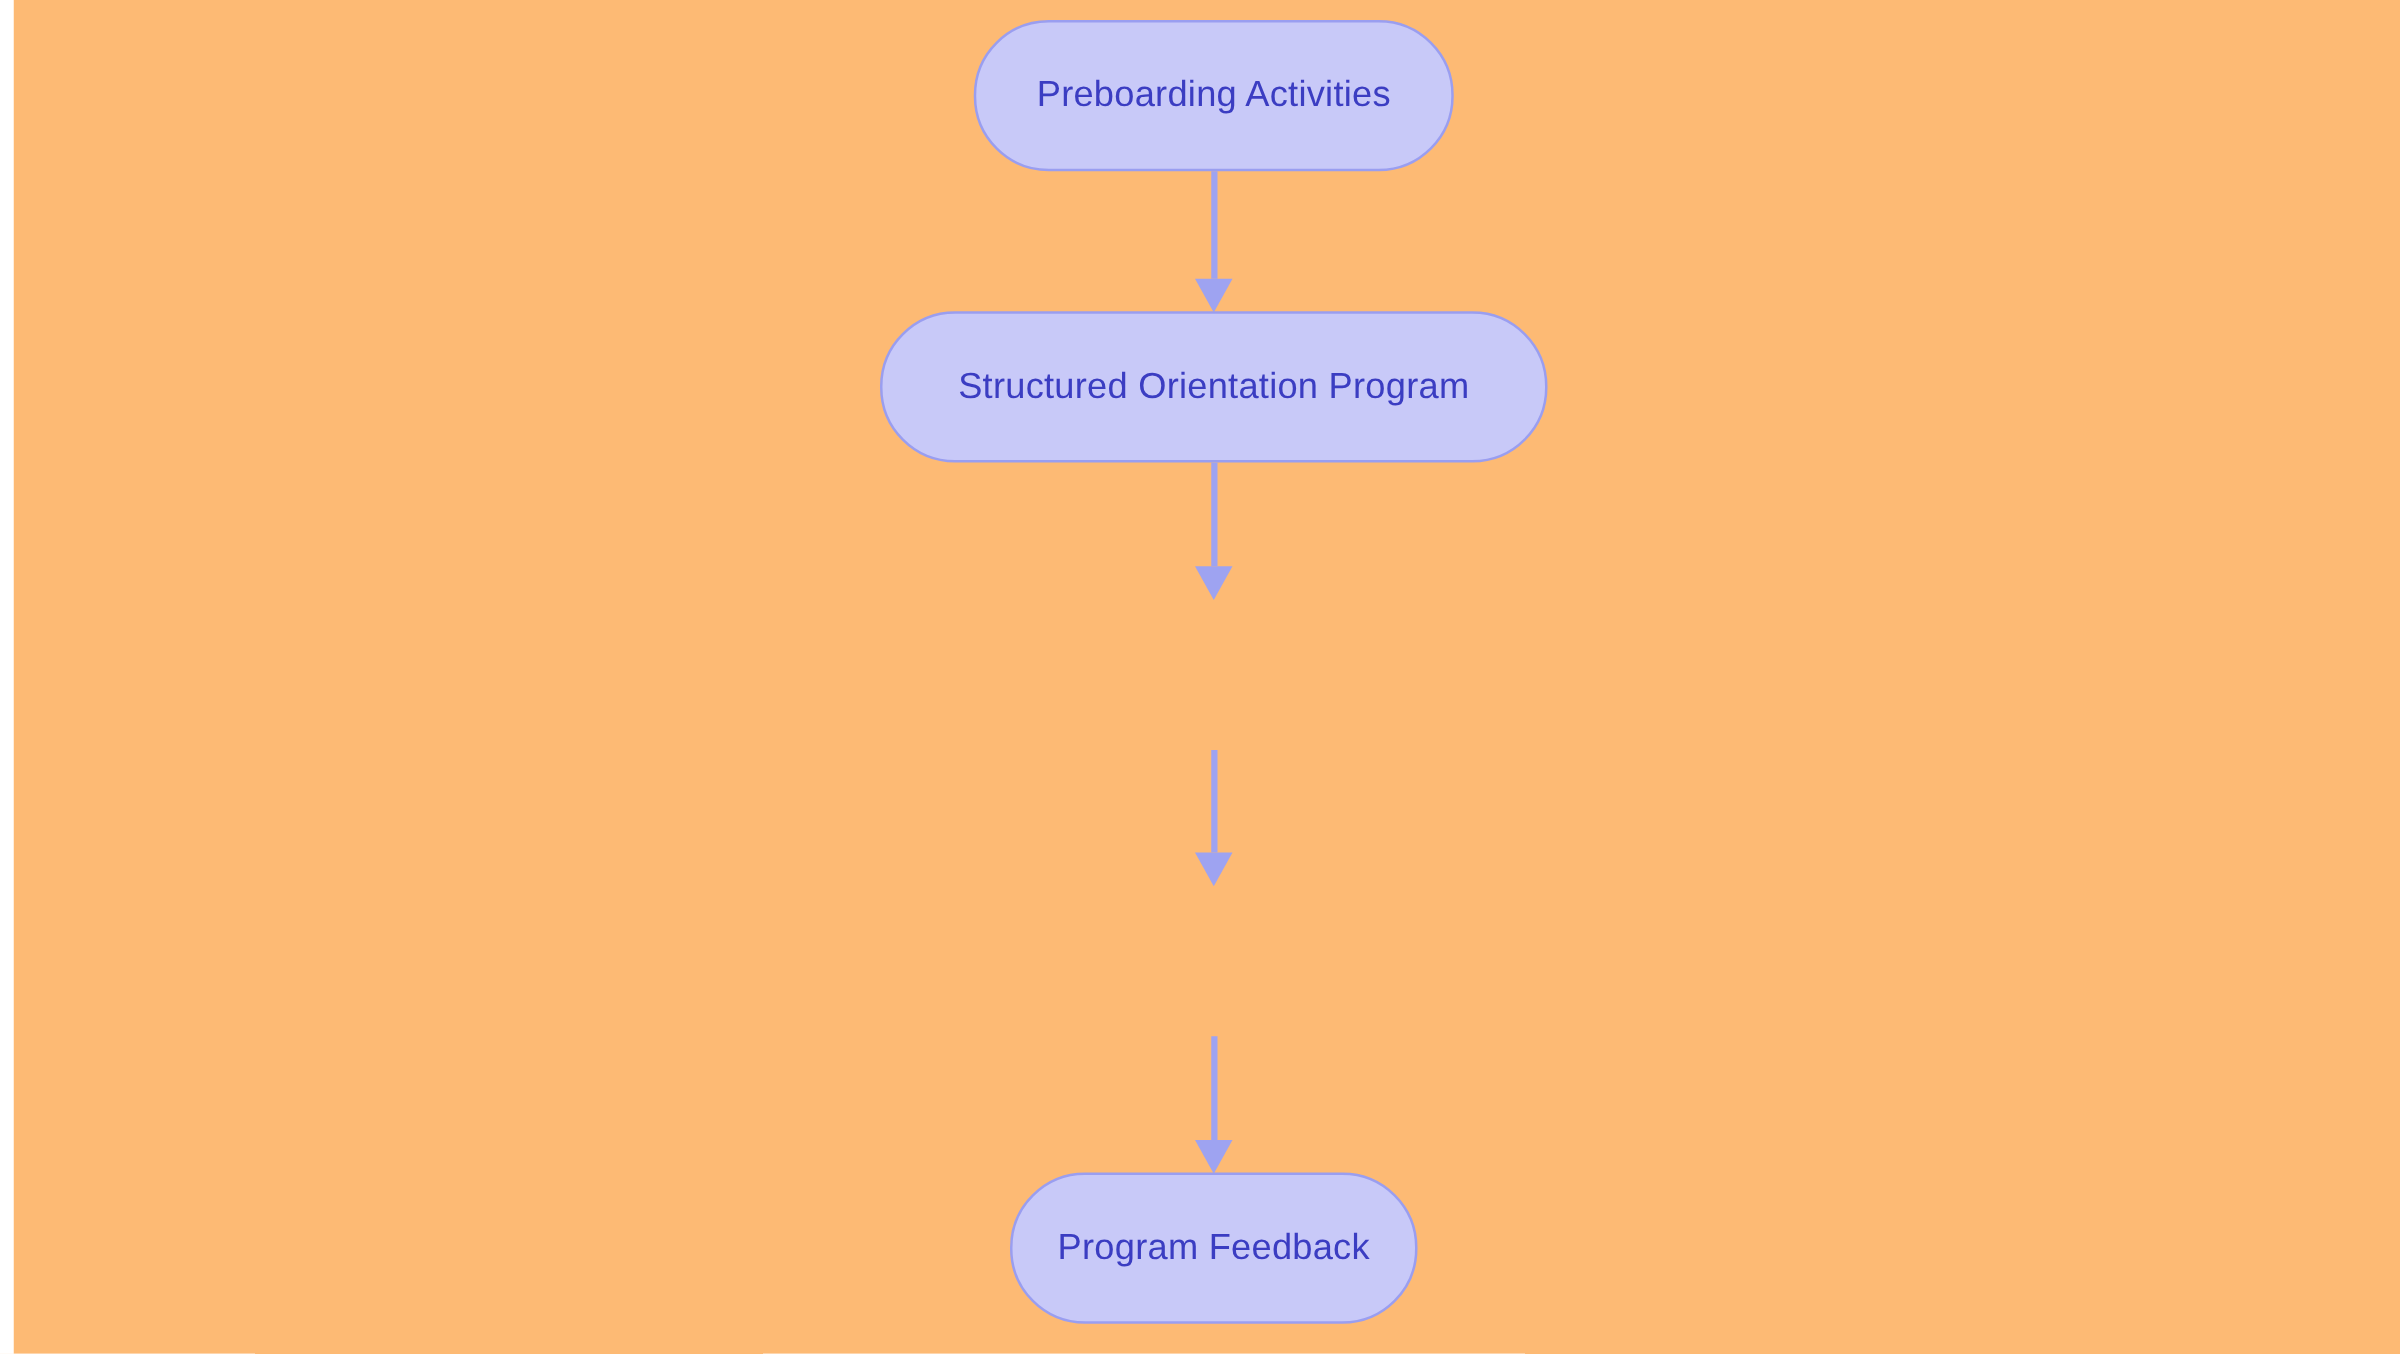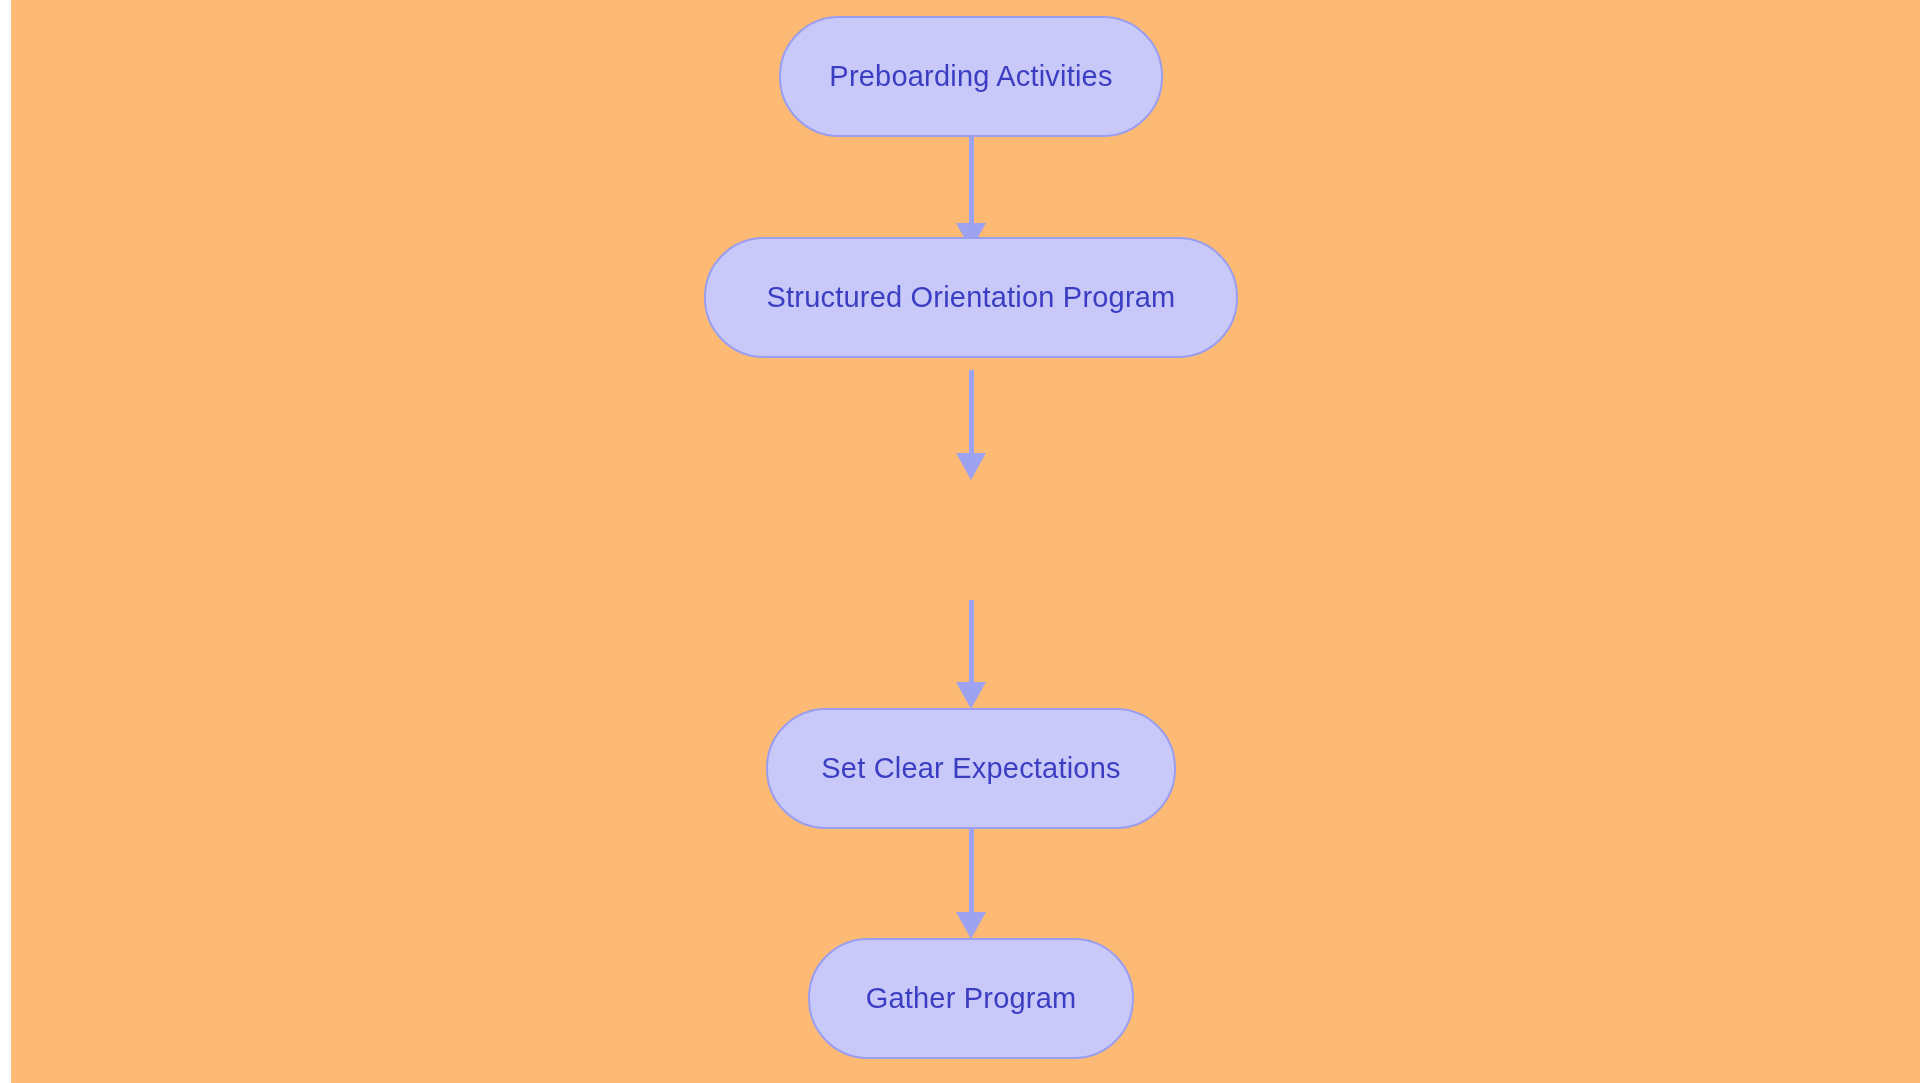--- a/index.html
+++ b/index.html
@@ -31,21 +31,21 @@
   }
   .node .label {
     color: #3b3dc2;
     font-size: 29px;
     font-weight: 400;
     letter-spacing: 0.2px;
     white-space: nowrap;
     text-align: center;
   }
   .n1 { top: 16px;  width: 384px; }
-  .n2 { top: 237px; width: 534px; }
+  .n2 { top: 249px; width: 534px; }
   .n3 { top: 479px; width: 310px; }
   .n4 { top: 708px; width: 410px; }
   .n5 { top: 938px; width: 326px; }
 
   .edge {
     position: absolute;
     left: 50%;
     transform: translateX(-50%);
     display: flex;
     flex-direction: column;
@@ -90,26 +90,23 @@
     <div class="line"></div>
     <div class="head"></div>
   </div>
 
 
   <div class="edge e3">
     <div class="line"></div>
     <div class="head"></div>
   </div>
 
-  <div class="node n4">
-    <span class="label">Set Clear Expectations</span>
-  </div>
 
   <div class="edge e4">
     <div class="line"></div>
     <div class="head"></div>
   </div>
 
   <div class="node n5">
-    <span class="label">Gather Program</span>
+    <span class="label">Program Feedback</span>
   </div>
 
 </div>
 
 </body></html>

